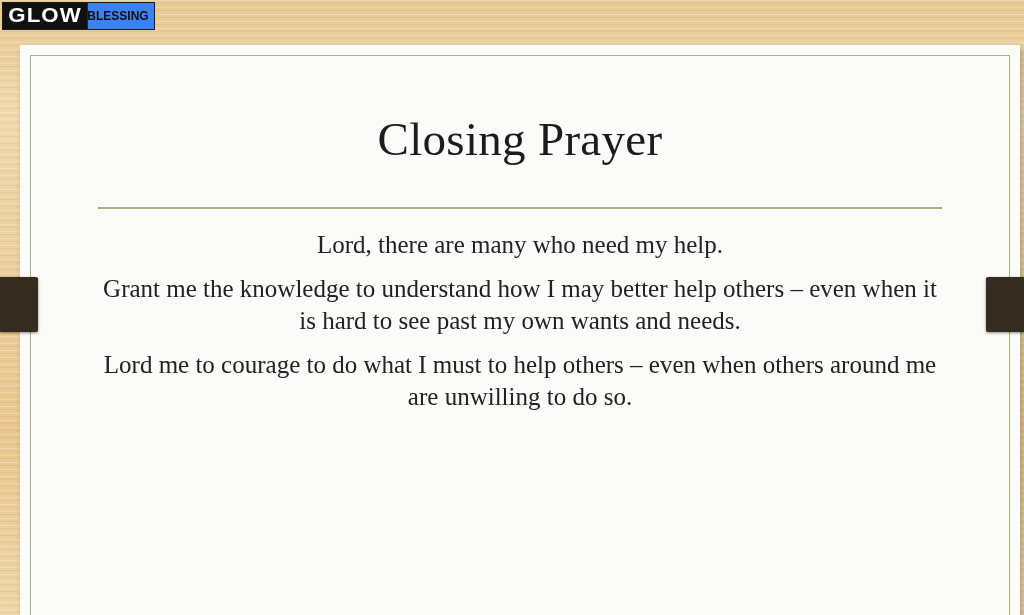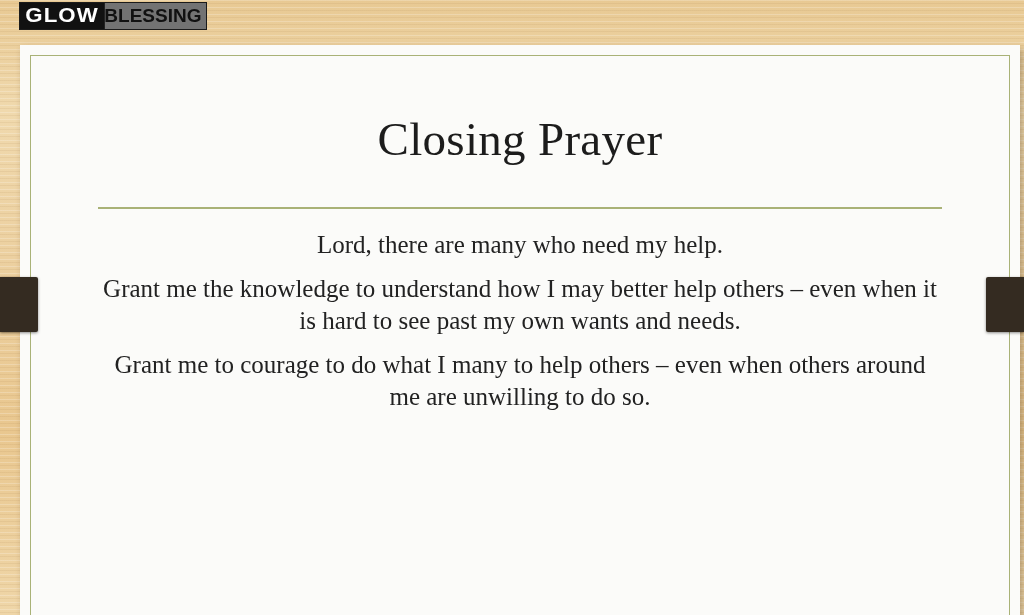--- a/index.html
+++ b/index.html
@@ -37,21 +37,21 @@
         #f0d9ad 18%,
         #ecd0a0 42%,
         #e9c78f 70%,
         #efd6a8 100%);
     overflow: hidden;
   }
 
   
   .logo {
     position: absolute;
-    left: 19px;
+    left: 2px;
     top: 2px;
     height: 26px;
     display: flex;
     align-items: stretch;
     border: 1px solid #1b1b1b;
     background: #ffffff;
     z-index: 40;
   }
   .logo-glow {
     background: #111111;
@@ -60,25 +60,25 @@
     font-weight: bold;
     font-size: 21px;
     letter-spacing: 1px;
     line-height: 24px;
     padding: 0 6px 0 5px;
     display: block;
     transform: scaleX(1.06);
     transform-origin: left center;
   }
   .logo-blessing {
-    background: #737373;
+    background: #3b82f6;
     color: #111111;
     font-family: "Liberation Sans", "DejaVu Sans", sans-serif;
     font-weight: bold;
-    font-size: 19px;
+    font-size: 12px;
     letter-spacing: 0px;
     line-height: 26px;
     padding: 0 5px 0 4px;
     display: block;
   }
 
   
   .slide {
     position: absolute;
     left: 20px;
@@ -176,19 +176,19 @@
 
     <div class="slide-inner">
 
       <h1 class="title">Closing Prayer</h1>
 
       <div class="rule"></div>
 
       <div class="body-text">
         <p class="para p1">Lord, there are many who need my help.</p>
         <p class="para">Grant me the knowledge to understand how I may better help others – even when it is hard to see past my own wants and needs.</p>
-        <p class="para">Grant me to courage to do what I many to help others – even when others around me are unwilling to do so.</p>
+        <p class="para">Lord me to courage to do what I must to help others – even when others around me are unwilling to do so.</p>
       </div>
 
     </div>
   </div>
 
 </div>
 
 </body></html>

